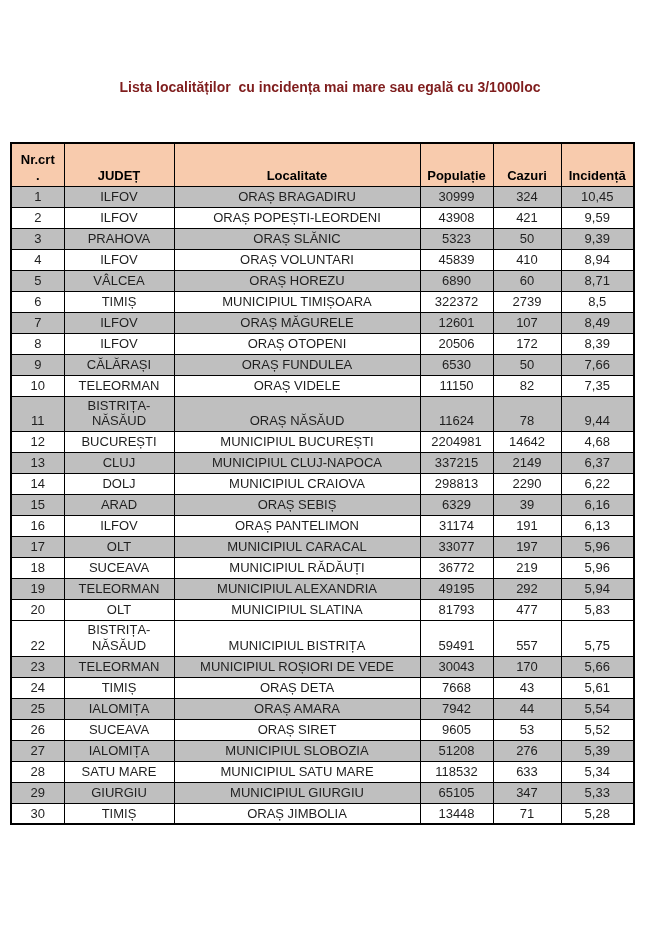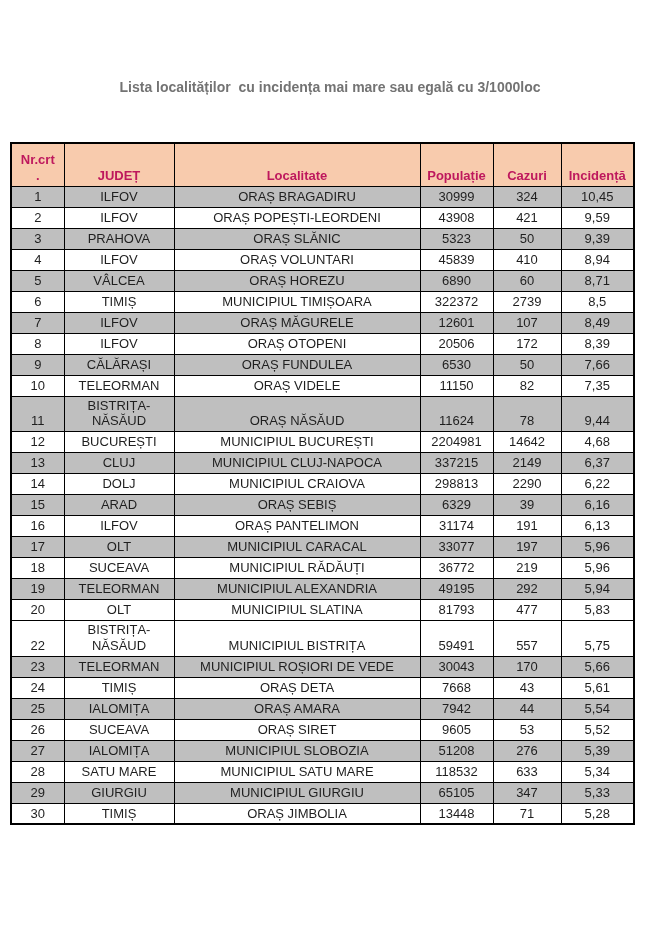--- a/index.html
+++ b/index.html
@@ -18,21 +18,21 @@
     height: 933px;
     background: #ffffff;
   }
   .doc-title {
     padding-top: 79px;
     margin: 0 auto;
     width: 560px;
     text-align: center;
     font-size: 14px;
     font-weight: bold;
-    color: #737373;
+    color: #7f1d1d;
     white-space: pre-wrap;
     line-height: 1.25;
   }
   table.inc-table {
     border-collapse: collapse;
     table-layout: fixed;
     margin: 45px 0 0 10px;
     width: 623px;
     border: 2px solid #000000;
   }
@@ -43,21 +43,21 @@
     vertical-align: bottom;
     padding: 1px 2px 2px 2px;
     overflow: hidden;
     line-height: 1.22;
   }
   .inc-table thead th {
     background: var(--header-bg, #F8CBAD);
     font-weight: bold;
     height: 39px;
     white-space: pre-line;
-    color: #be185d;
+    color: #000000;
   }
   .inc-table tbody tr {
     height: 21px;
     background: #ffffff;
   }
   .inc-table tbody tr.shaded {
     background: var(--alt-row-bg, #BFBFBF);
   }
   .inc-table tbody td {
     color: #1f1f1f;

